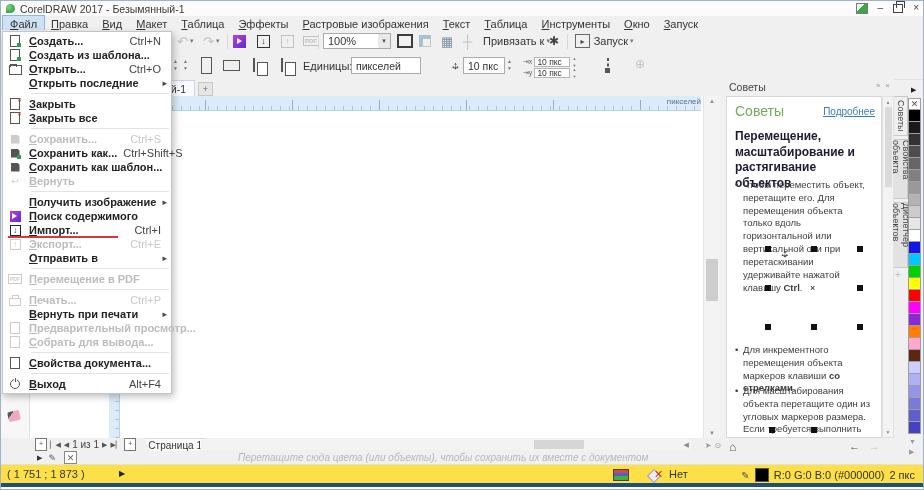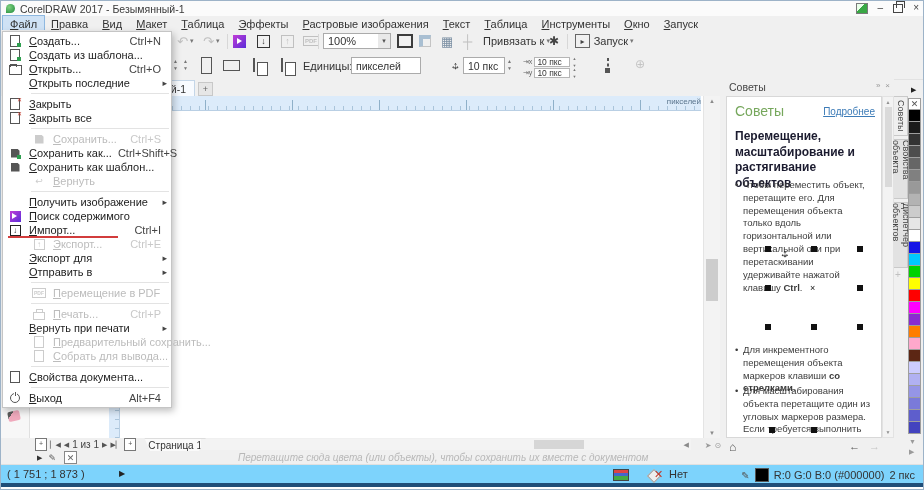--- a/index.html
+++ b/index.html
@@ -85,41 +85,41 @@
   .htrack{position:absolute;left:172px;top:1px;right:12px;height:11px;background:#f3f3f3;}
   .hthumb{position:absolute;left:333px;top:1px;width:50px;height:9px;background:#d6d6d6;}
   .harr{position:absolute;right:2px;top:2px;font-size:7px;color:#8b8b8b;}
   .navcorner{position:absolute;left:702px;top:438px;width:20px;height:12px;font-size:8px;color:#9a9a9a;display:flex;gap:3px;align-items:center;justify-content:center;}
   .row2{position:absolute;left:0;top:450px;width:722px;height:13px;background:#f0f0f0;display:flex;align-items:center;}
   .dp-arrow{margin-left:36px;font-size:7px;color:#333;}
   .dp-pen{margin-left:6px;font-size:9px;color:#555;}
   .dp-swatch{margin-left:8px;width:11px;height:11px;border:1px solid #888;background:#fff;position:relative;font-size:9px;color:#666;display:flex;align-items:center;justify-content:center;}
   .dp-hint{position:absolute;left:237px;font-size:10px;font-style:italic;color:#b8b8b8;}
   
-  .statusbar{position:absolute;left:0;top:463px;width:100%;height:19px;background:#7dd3fc;border-top:1px solid #e0e0e0;}
+  .statusbar{position:absolute;left:0;top:463px;width:100%;height:19px;background:#fde047;border-top:1px solid #e0e0e0;}
   .coords{position:absolute;left:6px;top:3px;font-size:11px;color:#333;}
   .coords-arrow{position:absolute;left:118px;top:4px;font-size:8px;color:#222;}
   .monitor-ic{position:absolute;left:612px;top:4px;width:14px;height:10px;border:1px solid #444;background:linear-gradient(to bottom,#d44 0 3px,#46c 3px 6px,#4a4 6px);}
   .fill-ic{position:absolute;left:648px;top:4px;width:11px;height:11px;}
   .fill-bucket{position:absolute;left:0;top:2px;width:8px;height:8px;border:1px solid #999;transform:rotate(45deg);background:#eee;}
   .fill-x{position:absolute;left:5px;top:-1px;color:#c0392b;font-size:11px;font-weight:bold;}
   .fill-label{position:absolute;left:668px;top:3px;font-size:11px;}
   .outline-group{position:absolute;right:8px;top:3px;display:flex;align-items:center;gap:5px;}
   .pen-ic{font-size:10px;color:#555;}
   .outline-swatch{width:12px;height:12px;background:#000;border:1px solid #555;}
   
   .bstrip{position:absolute;left:0;top:482px;width:100%;height:4px;background:#1f4e79;}
   .bwhite{position:absolute;left:0;top:486px;width:100%;height:4px;background:#fff;}
   
   .menu{position:absolute;left:1px;top:30px;width:170px;background:#fff;border:1px solid #c5c5c5;box-shadow:2px 3px 7px rgba(0,0,0,.25);z-index:60;padding:2px 0;box-sizing:border-box;}
   .mi{position:relative;display:flex;align-items:center;height:14px;padding:0 6px 0 4px;gap:6px;font-size:11px;color:#222;}
-  .mi .lbl{display:block;flex:1;white-space:nowrap;}
+  .mi .lbl{display:block;flex:1;white-space:nowrap;font-weight:bold;}
   .mi .lbl::first-letter{text-decoration:underline;}
   .mi .sc{margin-left:auto;color:#444;padding-right:4px;white-space:nowrap;}
-  .mi.disabled{color:#bcbcbc;margin-left:24px;}
+  .mi.disabled{color:#bcbcbc;}
   .mi.disabled .sc{color:#c9c9c9;}
   .mi.has-sub::after{content:"▸";position:absolute;right:4px;font-size:9px;color:#444;}
   .mi.sep{height:0;border-top:1px solid #e3e3e3;margin:3px 2px 3px 28px;padding:0;}
   .mi.accent::after{content:"";position:absolute;left:5px;bottom:-1px;width:110px;height:2px;background:#d23c3c;}
   .ic{position:relative;width:16px;height:12px;flex:0 0 16px;display:flex;align-items:center;justify-content:center;color:#555;}
   .mi.disabled .ic{color:#ccc;}
   .ic[data-icon="new"]::before,.ic[data-icon="new-tpl"]::before,.ic[data-icon="close-doc"]::before,
   .ic[data-icon="close-all"]::before,.ic[data-icon="preview"]::before,.ic[data-icon="collect"]::before,
   .ic[data-icon="doc-props"]::before{content:"";width:8px;height:10px;border:1px solid currentColor;display:block;background:#fff;}
   .ic[data-icon="new"]::after,.ic[data-icon="new-tpl"]::after,.ic[data-icon="save-as"]::after{content:"";position:absolute;right:2px;bottom:0;width:4px;height:4px;background:#2e9e4f;}
@@ -497,25 +497,20 @@
       <span class="lbl">Импорт...</span>
       <span class="sc">Ctrl+I</span>
     </div>
       <div class="mi disabled">
       <span class="ic" data-icon="export"></span>
       <span class="lbl">Экспорт...</span>
       <span class="sc">Ctrl+E</span>
     </div>
       <div class="mi has-sub">
       <span class="ic" data-icon="none"></span>
-      <span class="lbl">Экспорт для</span>
-      <span class="sc"></span>
-    </div>
-      <div class="mi has-sub">
-      <span class="ic" data-icon="none"></span>
       <span class="lbl">Отправить в</span>
       <span class="sc"></span>
     </div>
       <div class="mi sep">
       
       
       
     </div>
       <div class="mi disabled">
       <span class="ic" data-icon="pdf"></span>
@@ -532,21 +527,21 @@
       <span class="lbl">Печать...</span>
       <span class="sc">Ctrl+P</span>
     </div>
       <div class="mi has-sub">
       <span class="ic" data-icon="none"></span>
       <span class="lbl">Вернуть при печати</span>
       <span class="sc"></span>
     </div>
       <div class="mi disabled">
       <span class="ic" data-icon="preview"></span>
-      <span class="lbl">Предварительный сохранить...</span>
+      <span class="lbl">Предварительный просмотр...</span>
       <span class="sc"></span>
     </div>
       <div class="mi disabled">
       <span class="ic" data-icon="collect"></span>
       <span class="lbl">Собрать для вывода...</span>
       <span class="sc"></span>
     </div>
       <div class="mi sep">
       
       

